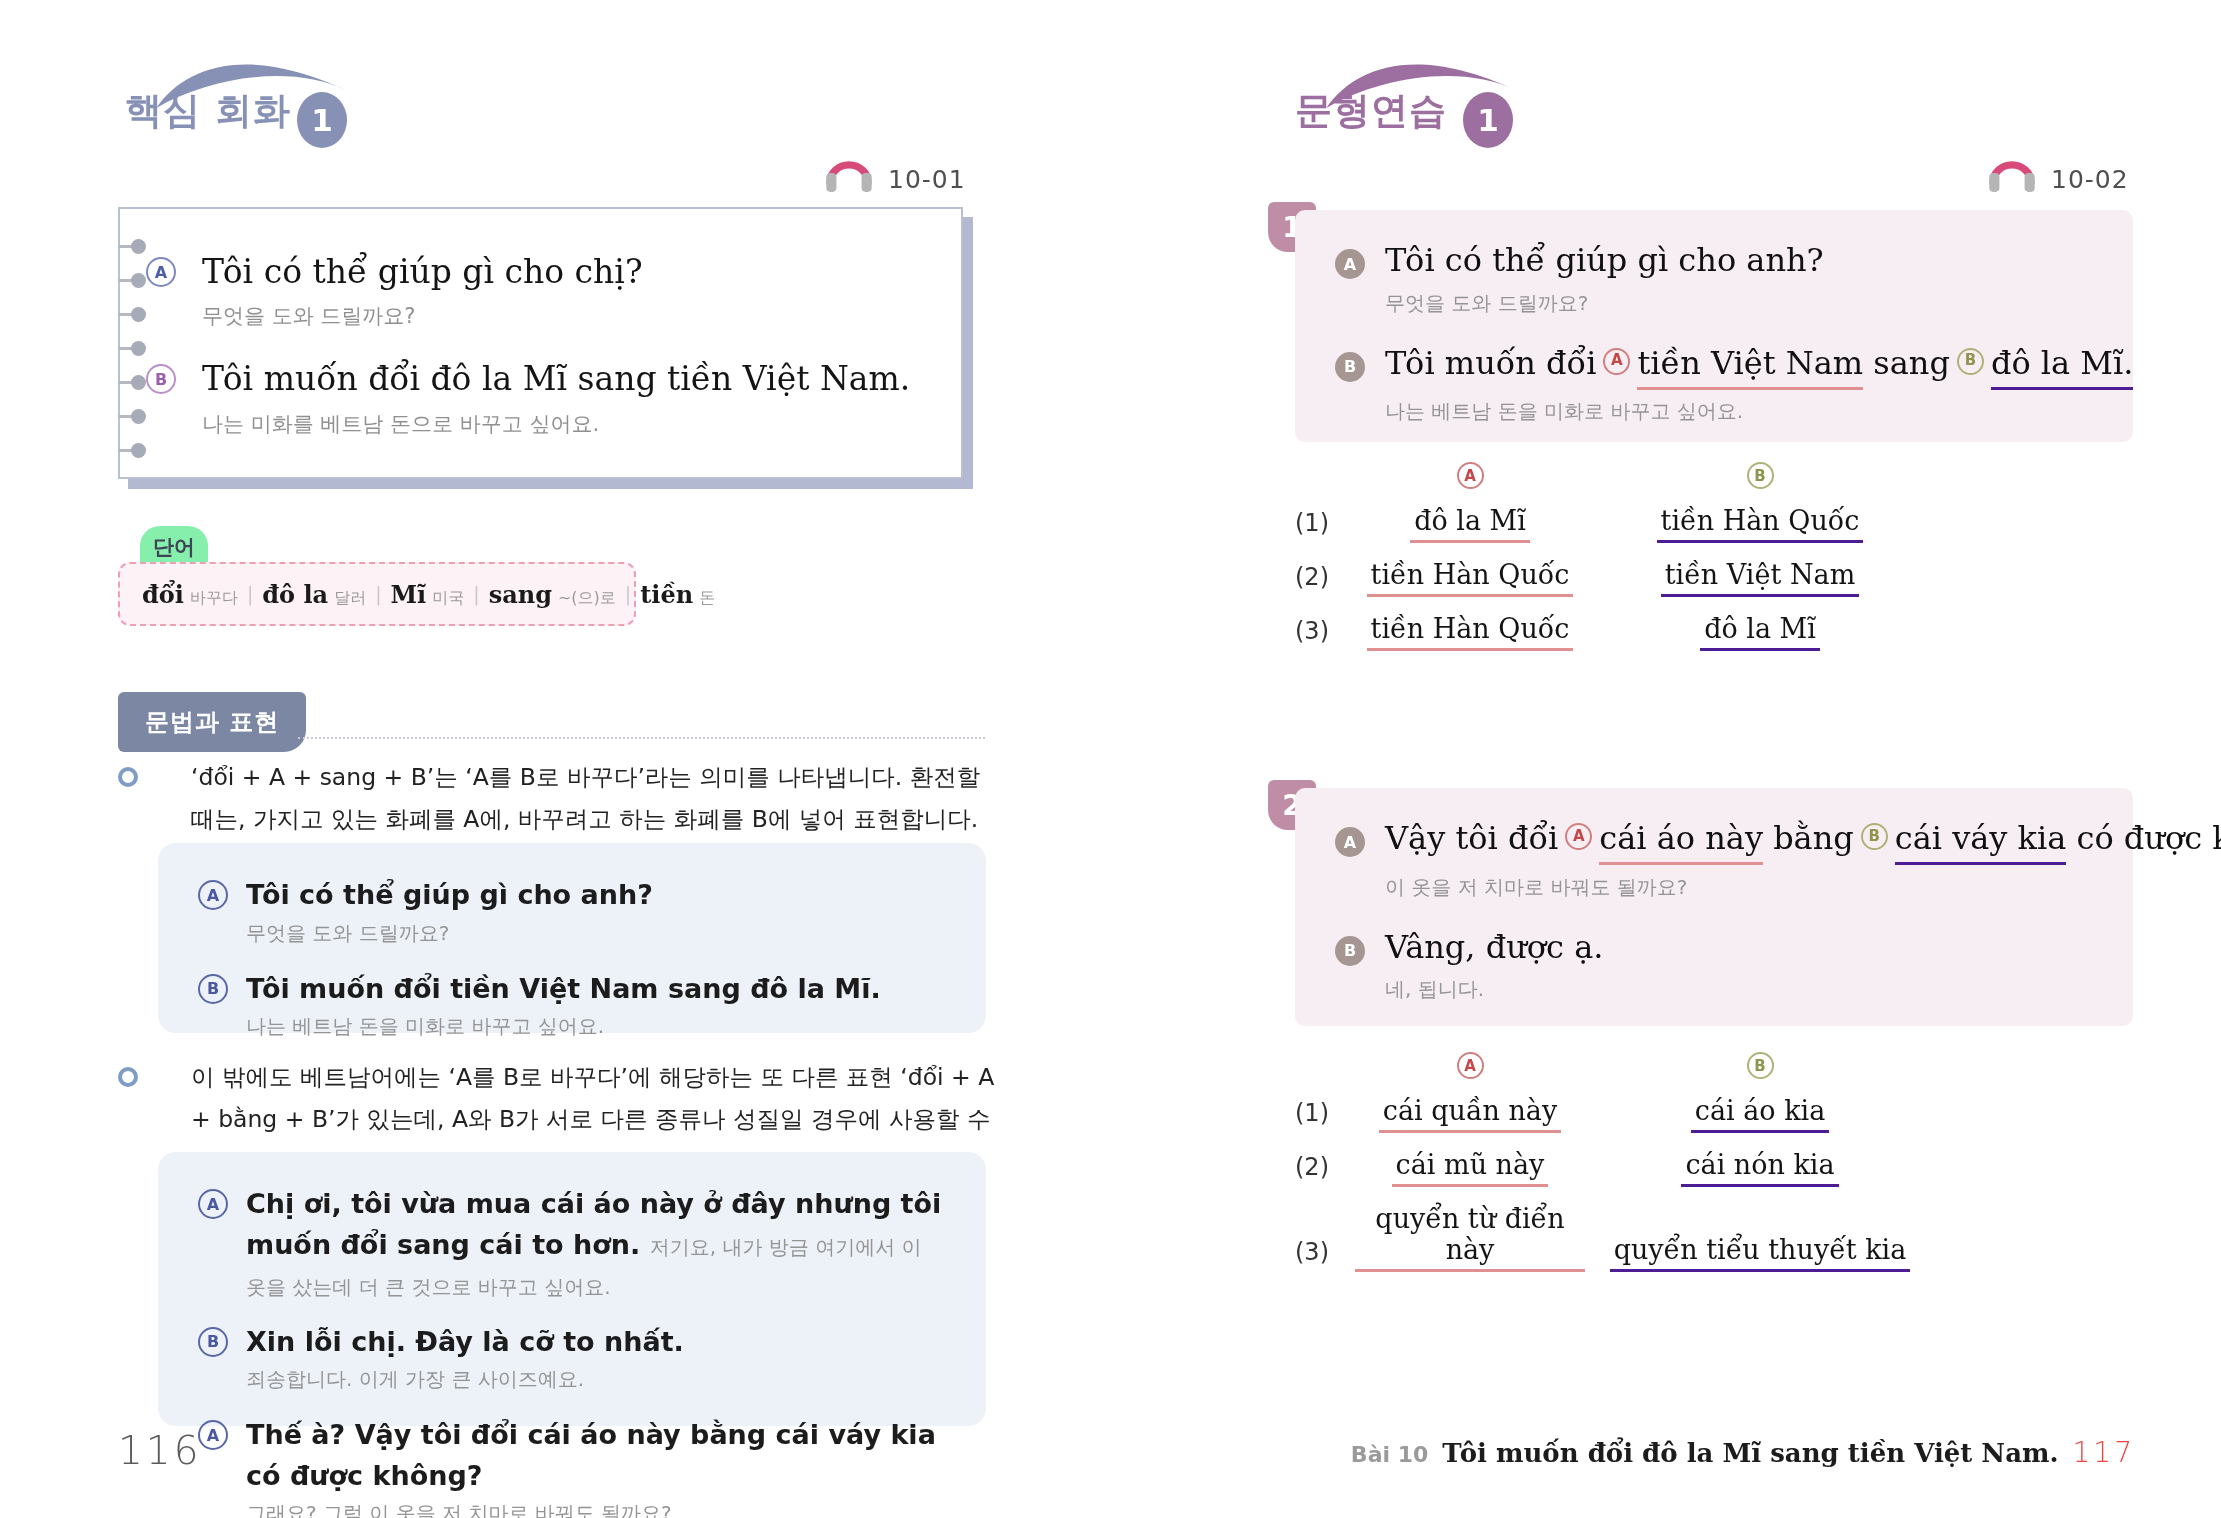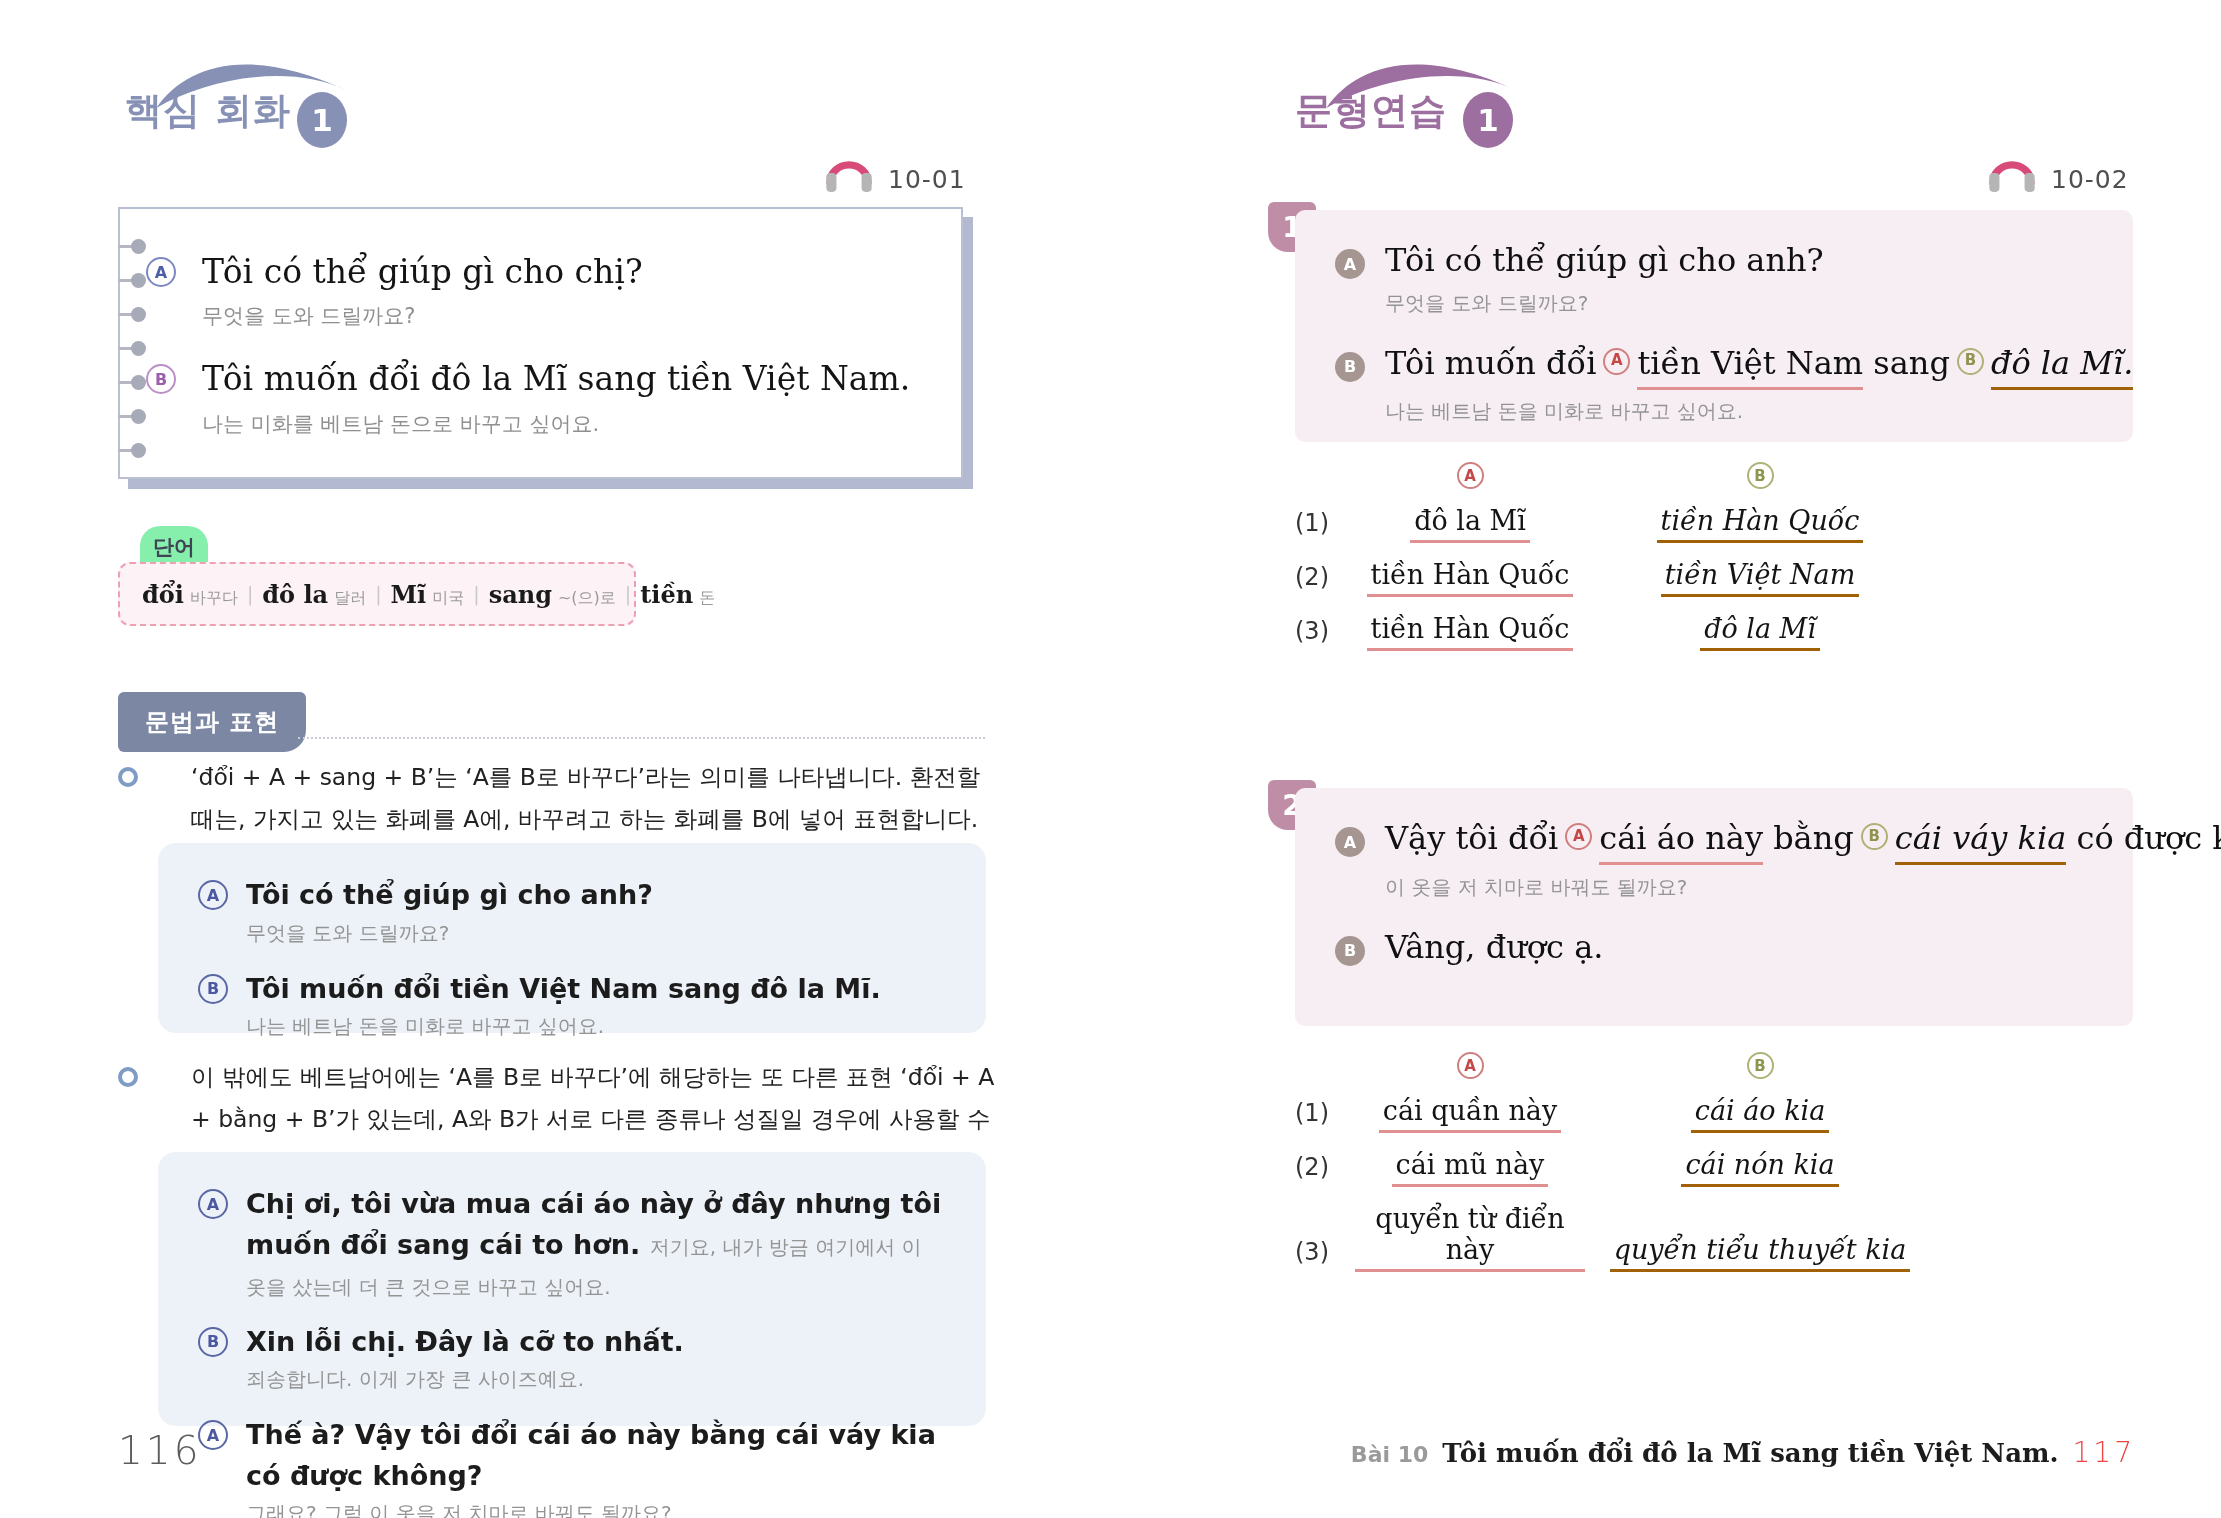--- a/index.html
+++ b/index.html
@@ -84,21 +84,21 @@
   .spk-fill{flex:0 0 auto;width:30px;height:30px;border-radius:50%;background:#a59692;color:#fff;
     display:inline-flex;align-items:center;justify-content:center;font-size:16px;font-weight:700;margin-top:9px;}
   .p-viet{font-family:"DejaVu Serif","Liberation Serif",serif;font-size:32px;color:#101010;line-height:1.3;white-space:nowrap;}
   .p-kor{margin:8px 0 26px 50px;font-size:20px;color:#949494;}
   .slot-circ{display:inline-flex;width:27px;height:27px;border-radius:50%;border:2px solid;box-sizing:border-box;
     align-items:center;justify-content:center;font-size:15px;font-weight:600;vertical-align:middle;
     margin:0 7px;position:relative;top:-4px;font-family:"DejaVu Sans","Liberation Sans",sans-serif;}
   .slot-a{color:#c54848;border-color:#d07f7f;}
   .slot-b{color:#8f954e;border-color:#aeb277;}
   .u-a{border-bottom:3px solid #e09090;padding-bottom:5px;}
-  .u-b{border-bottom:3px solid #a16207;padding-bottom:5px;font-style:italic;}
+  .u-b{border-bottom:3px solid #4c1d95;padding-bottom:5px;}
 
   .ptable{position:absolute;left:1295px;}
   .pt-grid{display:grid;grid-template-columns:60px 230px 350px;row-gap:16px;align-items:end;}
   .pt-cell{text-align:center;}
   .pt-num{font-size:24px;color:#333;padding-bottom:6px;}
   .pt-word{display:inline-block;font-family:"DejaVu Serif","Liberation Serif",serif;font-size:27px;color:#141414;
     padding:0 4px 4px 4px;}
 
   .footer-right{position:absolute;top:1436px;left:1600px;width:535px;display:flex;
     align-items:baseline;justify-content:flex-end;gap:14px;white-space:nowrap;}
@@ -283,20 +283,21 @@
 <div class="pbox" style="top:788px;height:238px;">
   <div class="p-row">
     <span class="spk-fill">A</span>
     <span class="p-viet"><span>Vậy tôi đổi</span><span class="slot-circ slot-a">A</span><span class="u-a">cái áo này</span> <span>bằng</span><span class="slot-circ slot-b">B</span><span class="u-b">cái váy kia</span> <span>có được không?</span></span>
   </div>
   <div class="p-kor" style="margin-top:14px;">이 옷을 저 치마로 바꿔도 될까요?</div>
   <div class="p-row">
     <span class="spk-fill">B</span>
     <span class="p-viet">Vâng, được ạ.</span>
   </div>
+  <div class="p-kor" style="margin-bottom:0;">네, 됩니다.</div>
 </div>
 
 <div class="ptable" style="top:1052px;">
   <div class="pt-grid">
     <span></span>
     <span class="pt-cell"><span class="slot-circ slot-a" style="top:0;">A</span></span>
     <span class="pt-cell"><span class="slot-circ slot-b" style="top:0;">B</span></span>
 
     <span class="pt-num">(1)</span>
     <span class="pt-cell"><span class="pt-word u-a">cái quần này</span></span>

